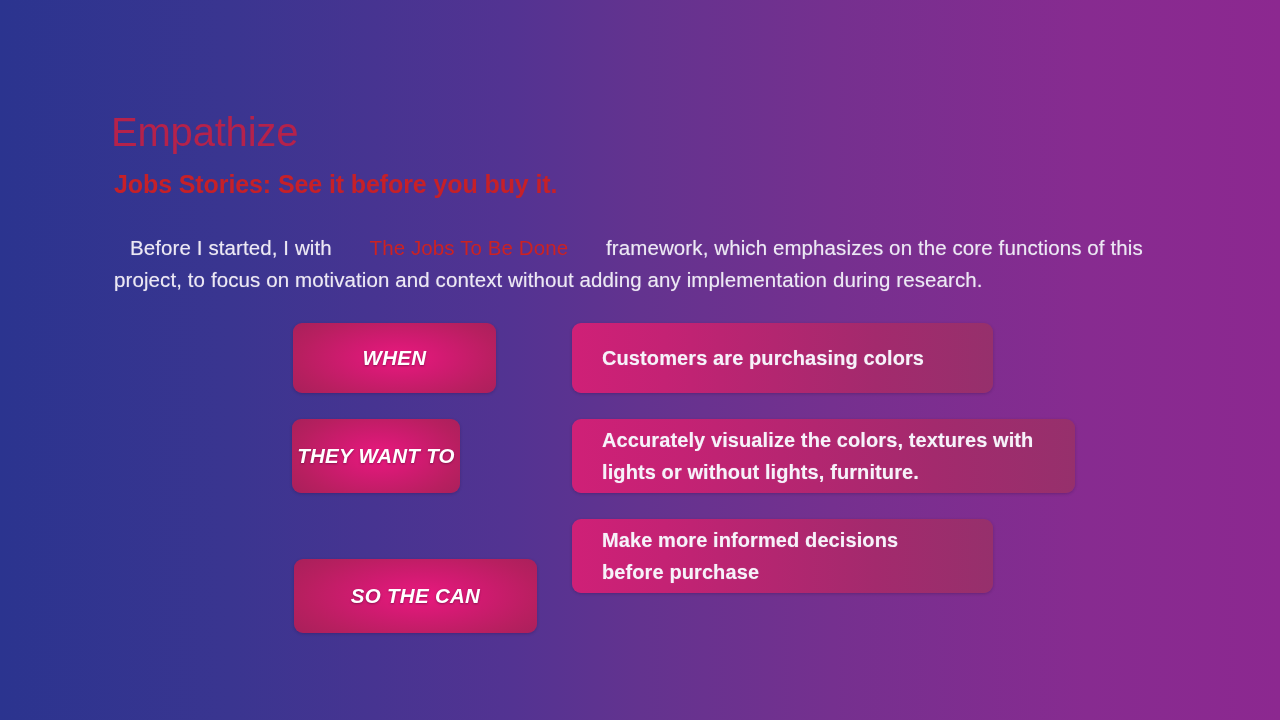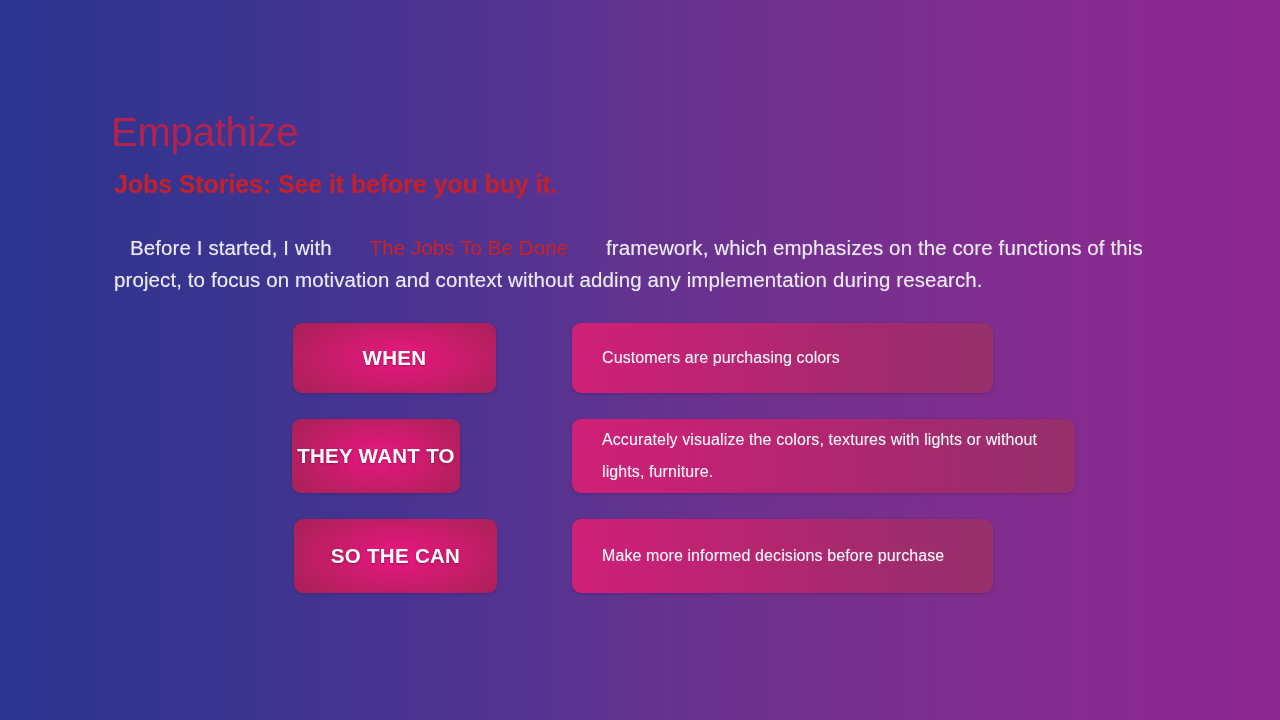--- a/index.html
+++ b/index.html
@@ -93,20 +93,21 @@
     background:
       radial-gradient(ellipse 78% 95% at 52% 50%,
         #e9197e 0%,
         #d31a72 28%,
         #b81f60 62%,
         #9d2156 100%);
     display:flex;
     align-items:center;
     justify-content:center;
     box-shadow:0 1px 3px rgba(30,10,50,0.25);
+    font-style:italic;
   }
 
   .label-text {
     font-size:20.5px;
     font-weight:700;
     color:#ffffff;
     letter-spacing:0.3px;
     text-align:center;
     white-space:nowrap;
     text-shadow:0 1px 2px rgba(90,10,55,0.55);
@@ -124,36 +125,36 @@
        #b32670 48%,
        #a32a6d 72%,
        #96306c 100%);
     display:flex;
     align-items:center;
     padding:0 16px 0 14px;
     box-shadow:0 1px 3px rgba(30,10,50,0.25);
   }
 
   .content-text {
-    font-size:16px;
-    font-weight:400;
+    font-size:20px;
+    font-weight:700;
     line-height:32px;
     color:#f6f2fa;
     letter-spacing:0.1px;
     text-shadow:0 0 1px rgba(255,255,255,0.4);
   }
 
   
   .row-1 .label-box { left:0;   width:203px; }
   .row-1 .content-box { left:279px; width:421px; }
 
   .row-2 .label-box { left:-1px; width:168px; }
   .row-2 .content-box { left:279px; width:503px; }
 
-  .row-3 .label-box { left:1px;  width:203px; }
+  .row-3 .label-box { left:1px;  width:243px;margin-top:40px; }
   .row-3 .content-box { left:279px; width:421px; }
 </style>
 </head>
 <body>
 
 <div class="slide">
 
   <div class="title">Empathize</div>
 
   <div class="subtitle">Jobs Stories: See it before you buy it.</div>

